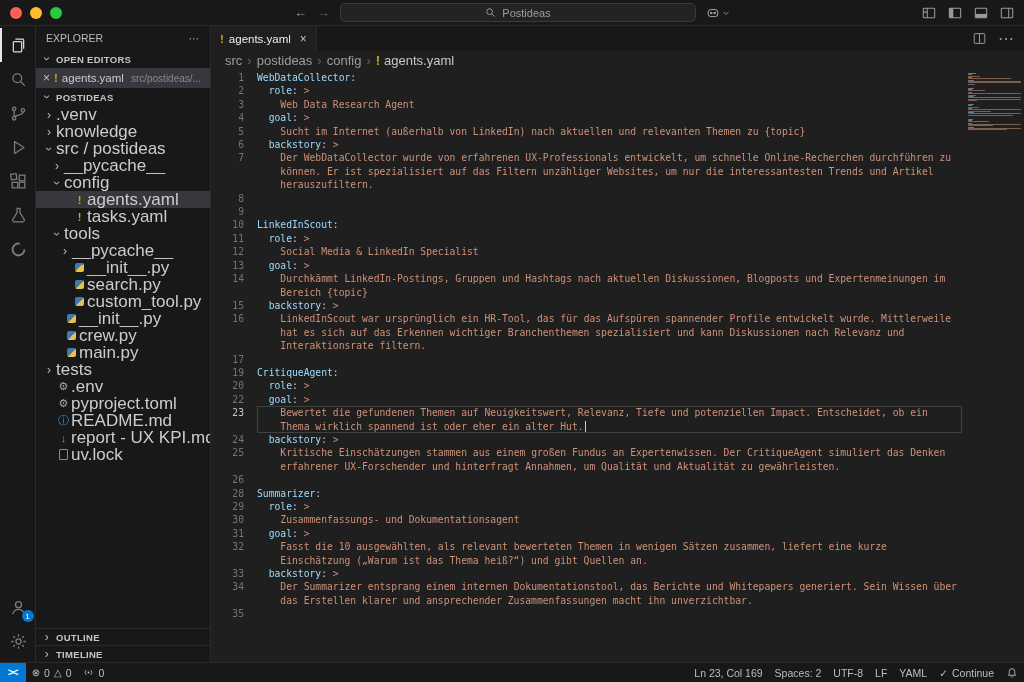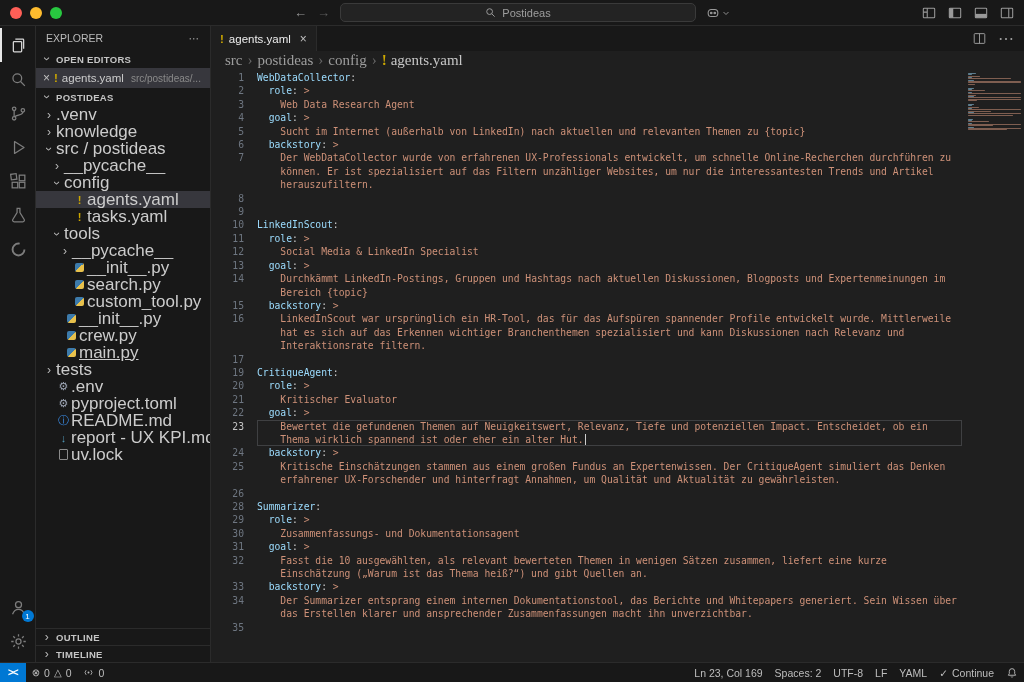--- a/index.html
+++ b/index.html
@@ -66,21 +66,21 @@
   .sb-bottom { margin-top:auto; }
   .sb-bottom .section-header { border-top:1px solid #2b2b2b; height:17px; flex-basis:17px; }
 
   
   .editor { flex:1; display:flex; flex-direction:column; min-width:0; background:#1f1f1f; }
   .tabbar { flex:0 0 25px; background:#181818; display:flex; align-items:stretch; }
   .tab { display:flex; align-items:center; gap:5px; padding:0 9px; background:#1f1f1f;
          border-right:1px solid #2b2b2b; font-size:11.5px; color:#ededed; cursor:pointer; }
   .tab .close-x { margin-left:4px; }
   .tab-actions { margin-left:auto; display:flex; align-items:center; gap:12px; padding:0 10px; color:#9a9a9a; }
-  .breadcrumbs { flex:0 0 18px; display:flex; align-items:center; gap:5px; padding:0 14px; font-size:15px; color:#9d9d9d;font-family:Liberation Serif, serif; }
+  .breadcrumbs { flex:0 0 18px; display:flex; align-items:center; gap:5px; padding:0 14px; font-size:13px; color:#9d9d9d; }
   .bc-sep { color:#666; }
   .bc-file { display:flex; gap:4px; align-items:center; color:#c7c7c7; }
 
   .code-wrap { flex:1; position:relative; overflow:hidden; padding-top:2px;
                font-family:"DejaVu Sans Mono",monospace; font-size:9.7px; }
   .code-col { margin-right:62px; }
   .code-line { display:flex; line-height:13.4px; min-height:13.4px; }
   .line-number { width:46px; flex:0 0 46px; text-align:right; padding-right:13px; color:#6e7681; user-select:none; }
   .code-line.current .line-number { color:#c6c6c6; }
   .line-text { flex:1; white-space:pre-wrap; word-break:break-word; padding-left:4ch; text-indent:-4ch; color:#ccc; min-width:0; }
@@ -294,21 +294,21 @@
           <div class="tree-row" style="padding-left: 14px;">
             <span class="twisty"></span>
             <span class="ficon python"></span>
             <span class="tree-label">__init__.py</span>
           </div>
           <div class="tree-row" style="padding-left: 14px;">
             <span class="twisty"></span>
             <span class="ficon python"></span>
             <span class="tree-label">crew.py</span>
           </div>
-          <div class="tree-row" style="padding-left: 14px; text-decoration: underline;">
+          <div class="tree-row" style="padding-left: 14px;">
             <span class="twisty"></span>
             <span class="ficon python"></span>
             <span class="tree-label">main.py</span>
           </div>
           <div class="tree-row" style="padding-left: 6px;">
             <span class="twisty">›</span>
             <span class="tree-label">tests</span>
           </div>
           <div class="tree-row" style="padding-left: 6px;">
             <span class="twisty"></span>
@@ -450,24 +450,20 @@
             </div>
             <div class="code-line">
               <div class="line-number">19</div>
               <div class="line-text"><span class="tok-k">CritiqueAgent</span><span class="tok-p">:</span></div>
             </div>
             <div class="code-line">
               <div class="line-number">20</div>
               <div class="line-text"><span class="tok-k">  role</span><span class="tok-p">:</span><span class="tok-s"> &gt;</span></div>
             </div>
             <div class="code-line">
-              <div class="line-number">21</div>
-              <div class="line-text"><span class="tok-s">    Kritischer Evaluator</span></div>
-            </div>
-            <div class="code-line">
               <div class="line-number">22</div>
               <div class="line-text"><span class="tok-k">  goal</span><span class="tok-p">:</span><span class="tok-s"> &gt;</span></div>
             </div>
             <div class="code-line current">
               <div class="line-number">23</div>
               <div class="line-text"><span class="tok-s">    Bewertet die gefundenen Themen auf Neuigkeitswert, Relevanz, Tiefe und potenziellen Impact. Entscheidet, ob ein Thema wirklich spannend ist oder eher ein alter Hut.</span><span class="cursor"></span></div>
             </div>
             <div class="code-line">
               <div class="line-number">24</div>
               <div class="line-text"><span class="tok-k">  backstory</span><span class="tok-p">:</span><span class="tok-s"> &gt;</span></div>

